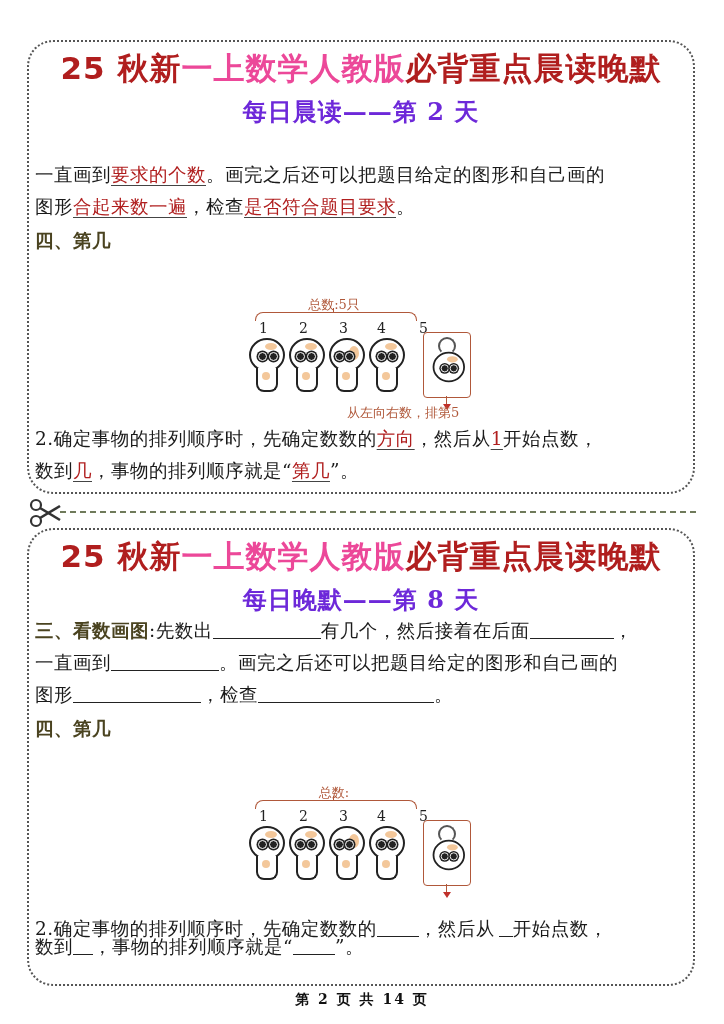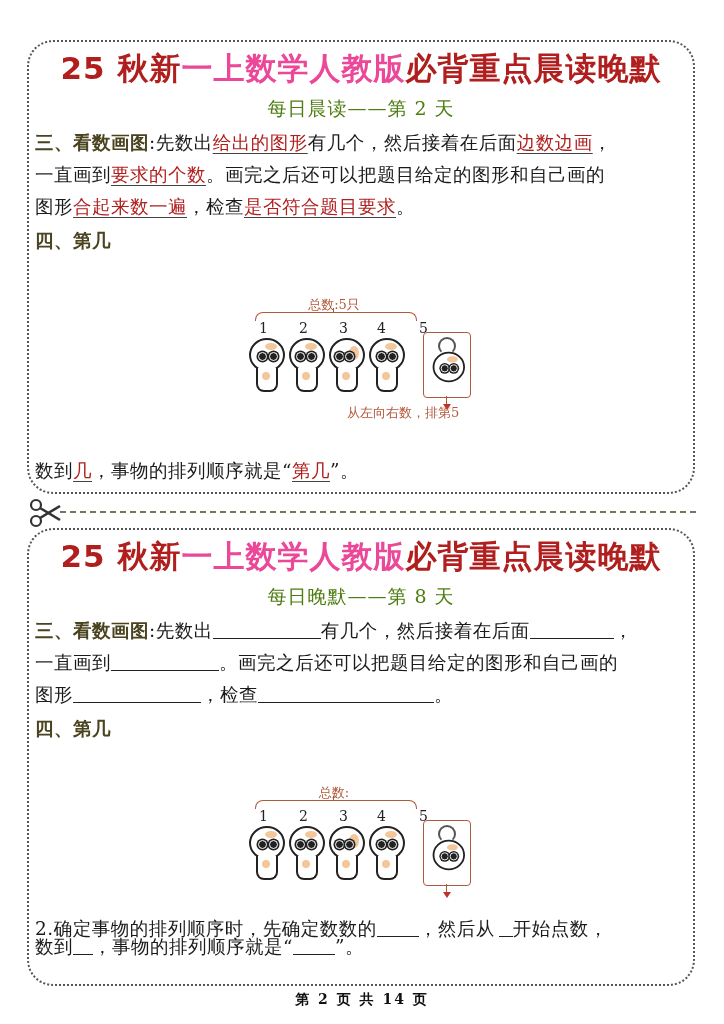--- a/index.html
+++ b/index.html
@@ -8,21 +8,21 @@
   .card { position:absolute; left:27px; width:668px; border:2px dotted #555;
           border-radius:26px; box-sizing:border-box; }
   .card.top { top:40px; height:454px; }
   .card.bottom { top:528px; height:458px; }
   .title { position:absolute; left:0; right:0; top:6px; text-align:center;
            font-family:"DejaVu Sans","Liberation Sans",sans-serif; font-weight:bold;
            font-size:31px; letter-spacing:1px; white-space:nowrap; }
   .title .red { color:#b01e1e; }
   .title .black { color:#ec4899; }
   .subtitle { position:absolute; left:0; right:0; top:54px; text-align:center;
-              color:#4d7c0f; font-size:19px; font-weight:normal; letter-spacing:1px; }
+              color:#6d28d9; font-size:24px; font-weight:bold; letter-spacing:1px; }
   .line { position:absolute; left:6px; font-size:18.5px; white-space:nowrap; letter-spacing:0.5px; }
   .hd { color:#4a4320; font-weight:bold; }
   .hl { color:#b01e1e; text-decoration:underline; text-decoration-color:#444; text-underline-offset:4px; }
   .blank { display:inline-block; border-bottom:1.5px solid #222; height:1em; vertical-align:-2px; }
   .figure { position:absolute; left:210px; width:250px; height:140px; }
   .fig-total { position:absolute; top:0; left:0; width:190px; text-align:center; color:#b0583a; font-size:13px; }
   .brace { position:absolute; top:16px; left:16px; width:160px; height:8px;
            border:1.5px solid #b0583a; border-bottom:none; border-radius:8px 8px 0 0; }
   .brace-tip { position:absolute; top:12px; left:94px; width:4px; height:5px; border-left:1.5px solid #b0583a; }
   .nums { position:absolute; top:24px; left:0; width:250px; height:18px; }
@@ -46,23 +46,20 @@
 </style>
 </head>
 <body>
 
 <div class="card top">
   <div class="title">
     <span class="red">25 秋新</span><span class="black">一上数学人教版</span><span class="red">必背重点晨读晚默</span>
   </div>
   <div class="subtitle">每日晨读——第 2 天</div>
 
-  <div class="line" style="top:88px">
-    <span class="hd">三、看数画图</span><span>:先数出</span><span class="hl">给出的图形</span><span>有几个，然后接着在后面</span><span class="hl">边数边画</span><span>，</span>
-  </div>
   <div class="line" style="top:120px">
     <span>一直画到</span><span class="hl">要求的个数</span><span>。画完之后还可以把题目给定的图形和自己画的</span>
   </div>
   <div class="line" style="top:152px">
     <span>图形</span><span class="hl">合起来数一遍</span><span>，检查</span><span class="hl">是否符合题目要求</span><span>。</span>
   </div>
   <div class="line hd" style="top:186px">四、第几</div>
 
   <div class="figure" style="top:254px">
     <div class="fig-total">总数:5只</div>
@@ -123,20 +120,23 @@
             <div class="m-eye" style="left:7px"></div>
             <div class="m-eye" style="left:17px"></div>
           </div>
         </div>
     </div>
     <div class="arrow-line"></div>
     <div class="arrow-head"></div>
     <div class="fig-note">从左向右数，排第5</div>
   </div>
 
+  <div class="line" style="top:384px">
+    <span>2.确定事物的排列顺序时，先确定数数的</span><span class="hl">方向</span><span>，然后从</span><span class="hl">1</span><span>开始点数，</span>
+  </div>
   <div class="line" style="top:416px">
     <span>数到</span><span class="hl">几</span><span>，事物的排列顺序就是“</span><span class="hl">第几</span><span>”。</span>
   </div>
 </div>
 
 <svg class="scissors" viewBox="0 0 34 30">
   <circle cx="8" cy="7" r="5" fill="none" stroke="#333" stroke-width="2.2"></circle>
   <circle cx="8" cy="23" r="5" fill="none" stroke="#333" stroke-width="2.2"></circle>
   <line x1="12" y1="10" x2="32" y2="22" stroke="#333" stroke-width="2.6"></line>
   <line x1="12" y1="20" x2="32" y2="8" stroke="#333" stroke-width="2.6"></line>

